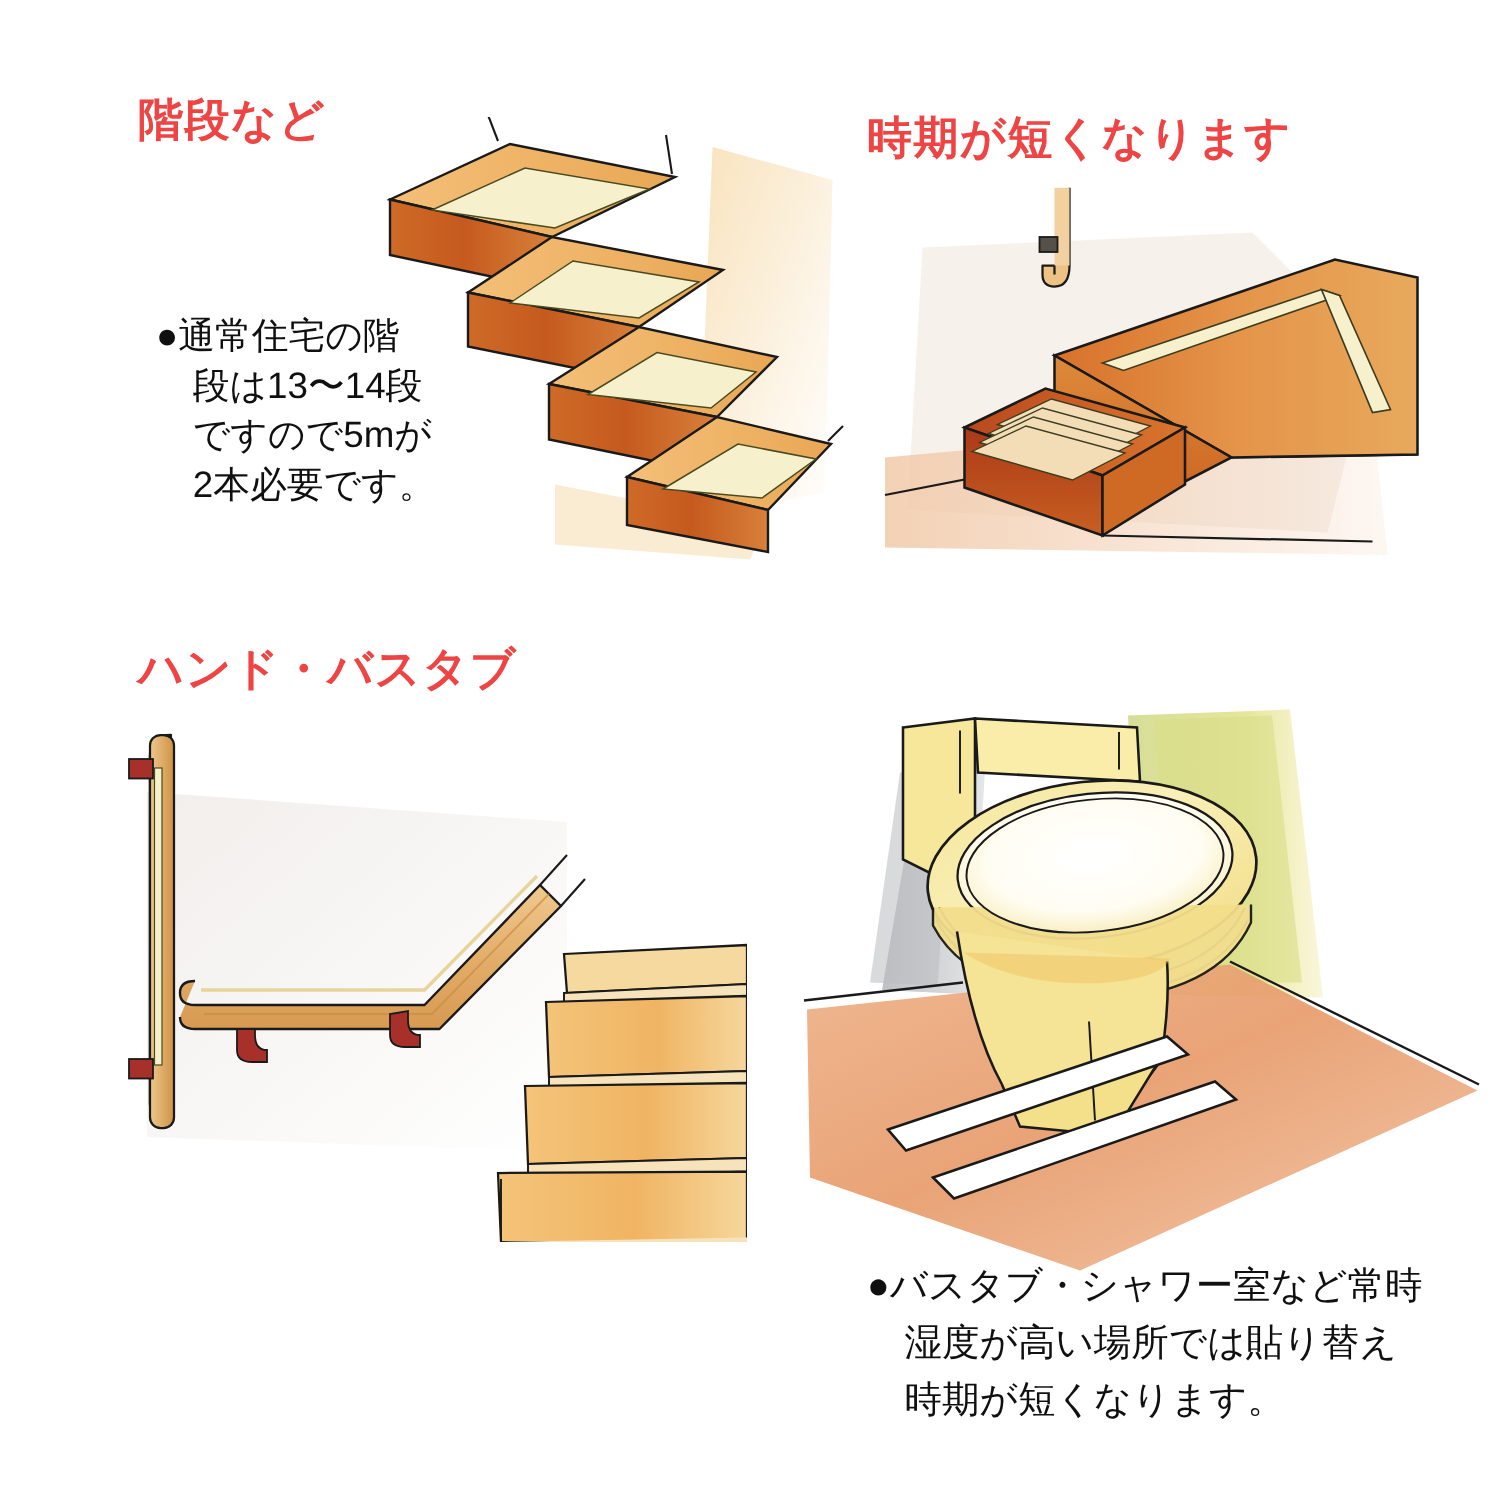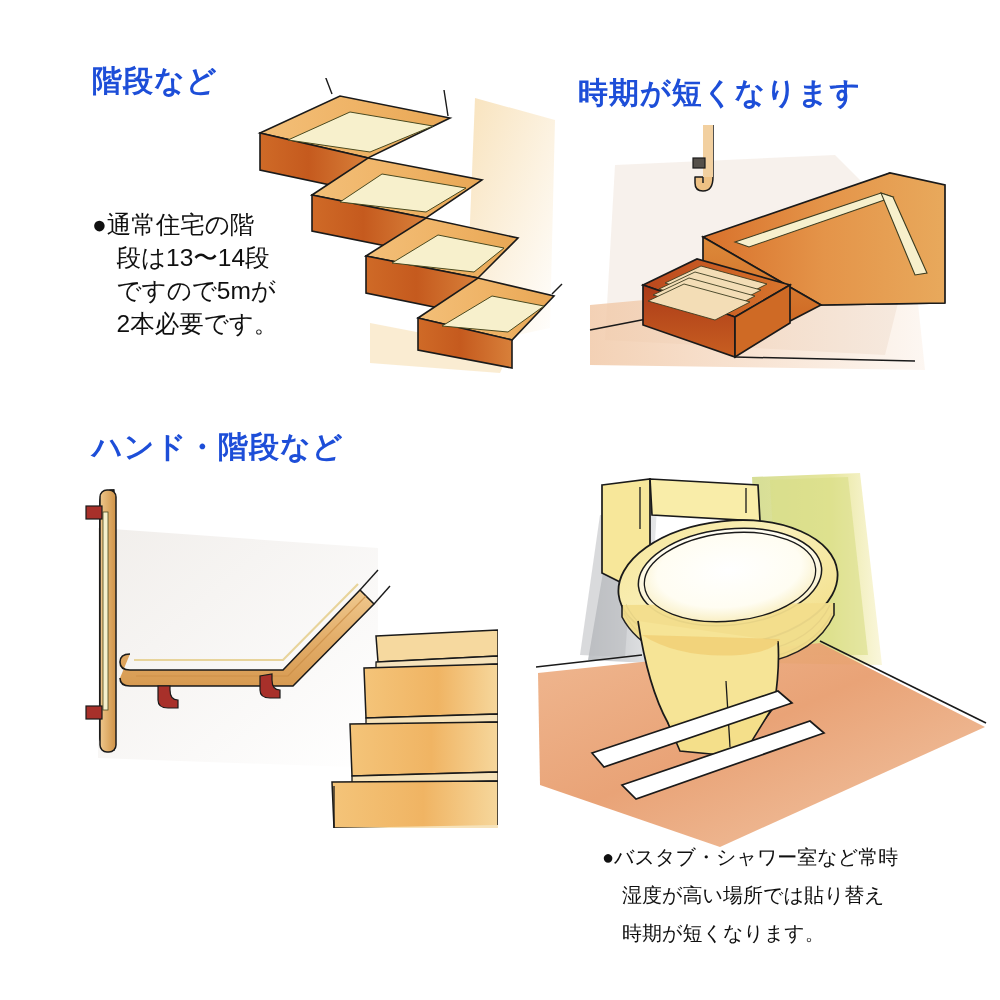--- a/index.html
+++ b/index.html
@@ -15,43 +15,43 @@
   
   .panel{position:absolute;}
   #panel-stairs      {left:0px;   top:0px;   width:520px; height:410px;}
   #panel-entrance    {left:520px; top:0px;   width:480px; height:410px;}
   #panel-handrail    {left:0px;   top:410px; width:520px; height:430px;}
   #panel-toilet      {left:520px; top:410px; width:480px; height:590px;}
 
   
   .heading{
     position:absolute;
-    color:#1d4ed8;
+    color:#ef4444;
     font-size:30px;
     font-weight:700;
     letter-spacing:1px;
     white-space:nowrap;
     line-height:1;
   }
   #h-stairs   {left:92px;  top:66px;}
   #h-entrance {left:578px; top:78px;}
   #h-handrail {left:92px;  top:432px;}
   #h-toilet   {left:578px; top:432px;}
 
   
   .note{
     position:absolute;
     color:#101010;
     font-size:24.5px;
     line-height:33px;
     white-space:pre;
     letter-spacing:0px;
   }
-  #note-stairs{left:92px;  top:208px;}
-  #note-toilet{left:578px; top:838px; font-size:20px; line-height:38px;margin-left:24px;}
+  #note-stairs{left:104px;  top:208px;}
+  #note-toilet{left:578px; top:838px; font-size:25px; line-height:38px;}
 
   
   .illus{position:absolute;display:block;}
   #illus-stairs   {left:250px; top:78px;  width:330px; height:300px;}
   #illus-entrance {left:585px; top:125px; width:375px; height:265px;}
   #illus-handrail {left:78px;  top:468px; width:420px; height:360px;}
   #illus-toilet   {left:530px; top:455px; width:460px; height:400px;}
 </style>
 </head>
 <body>
@@ -177,21 +177,21 @@
 
       <polygon points="80,158 116,141 182,159 147,177" fill="#f3ddb6" stroke="#3c3c20" stroke-width="0.9"></polygon>
       <polygon points="74,164 110,147 176,165 141,183" fill="#f3ddb6" stroke="#3c3c20" stroke-width="0.9"></polygon>
       <polygon points="68,170 104,153 170,171 135,189" fill="#f3ddb6" stroke="#3c3c20" stroke-width="0.9"></polygon>
       <polygon points="63,176 99,159 165,177 130,195" fill="#f3ddb6" stroke="#3c3c20" stroke-width="0.9"></polygon>
     </g>
   </svg>
 
   <div class="panel" id="panel-handrail"></div>
 
-  <div class="heading" id="h-handrail">ハンド・階段など</div>
+  <div class="heading" id="h-handrail">ハンド・バスタブ</div>
 
   <svg class="illus" id="illus-handrail" viewBox="0 0 420 360">
     <defs>
       <linearGradient id="railWood" x1="0" y1="0" x2="0" y2="1">
         <stop offset="0%" stop-color="#f0c98f"></stop>
         <stop offset="50%" stop-color="#e3ae6a"></stop>
         <stop offset="100%" stop-color="#d79a51"></stop>
       </linearGradient>
       <linearGradient id="railWoodV" x1="0" y1="0" x2="1" y2="0">
         <stop offset="0%" stop-color="#eec78c"></stop>

